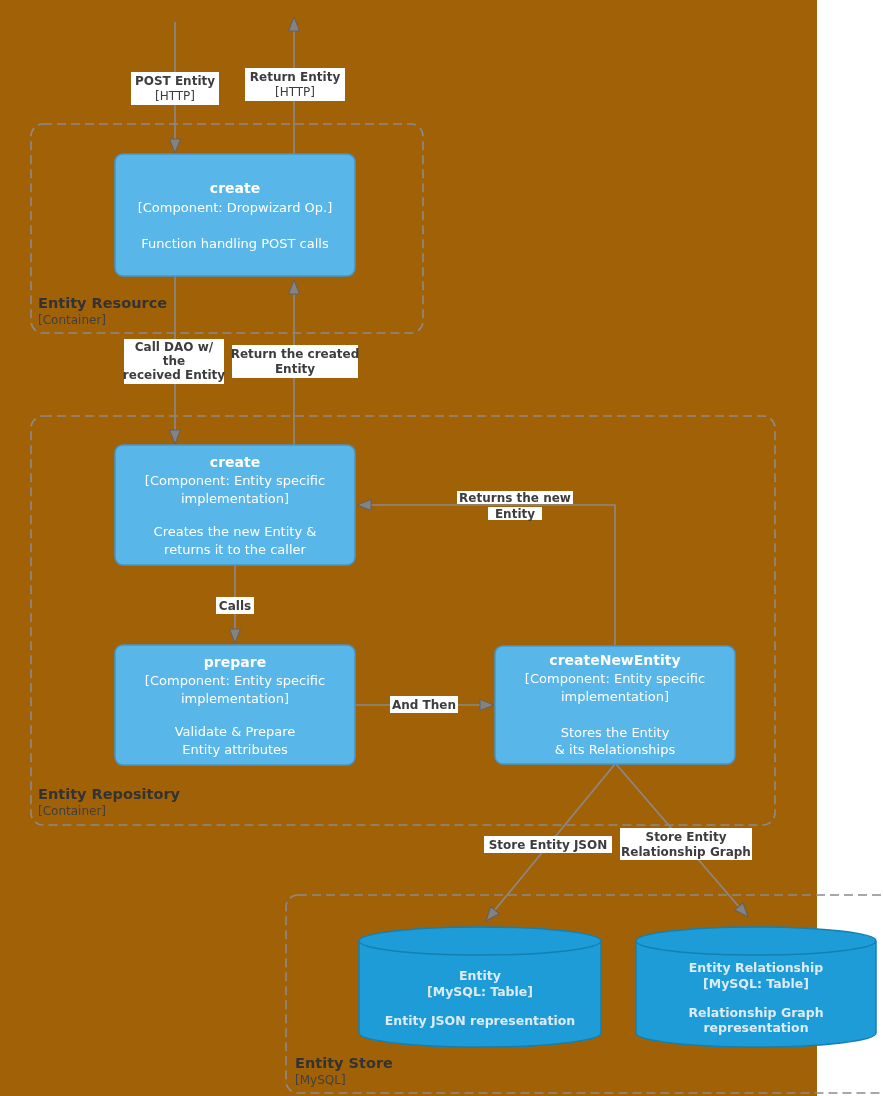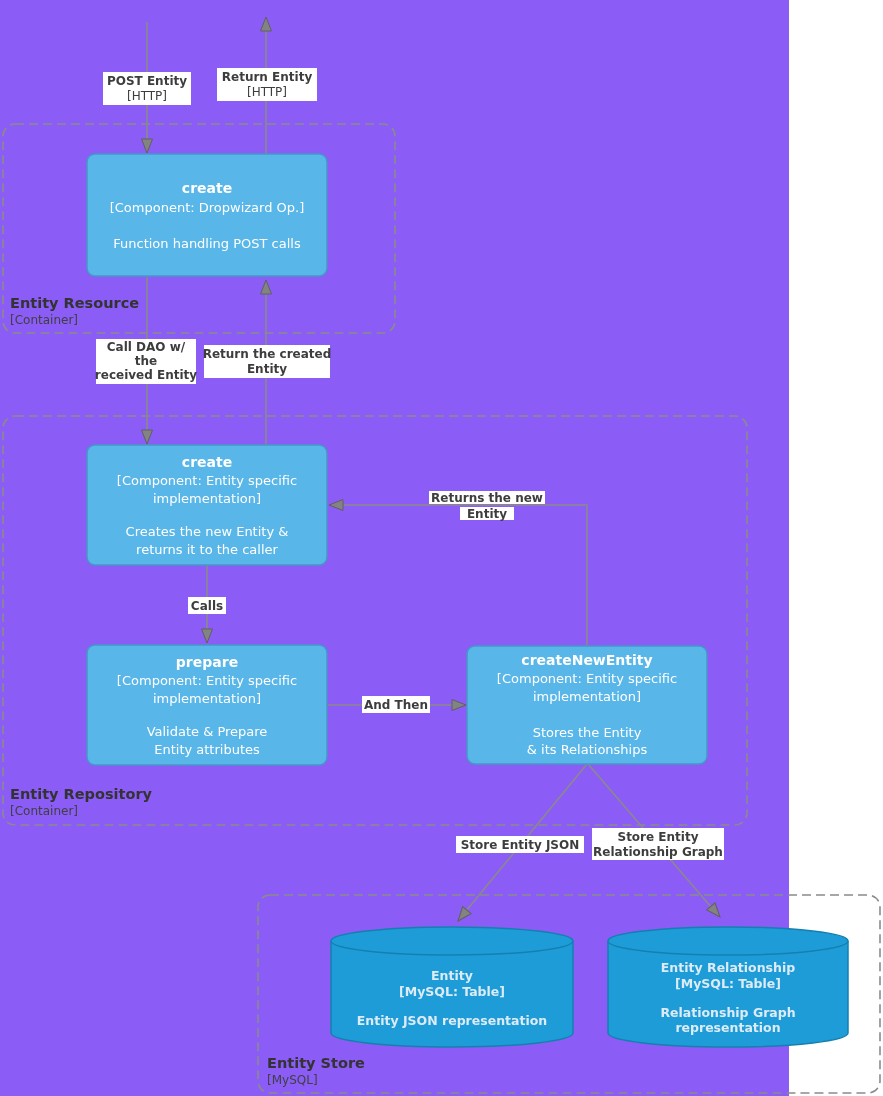--- a/index.html
+++ b/index.html
@@ -1,16 +1,16 @@
 <!DOCTYPE html>
 <html><head>
 <meta charset="utf-8">
 <style>
   html,body{margin:0;padding:0;background:#ffffff;}
-  .stage{position:relative;width:789px;height:1096px;background:#8b5cf6;font-family:"DejaVu Sans",sans-serif;}
+  .stage{position:relative;width:789px;height:1096px;background:#a16207;font-family:"DejaVu Sans",sans-serif;padding-left:28px;}
   svg{display:block;}
   
   .container-box{fill:none;stroke:#8b8b8b;stroke-width:1.6;stroke-dasharray:9 5;}
   
   .component-box{fill:#58b6e9;stroke:#4596c9;stroke-width:1.5;}
   
   .db-shape{fill:#1e9cd7;stroke:#1480b0;stroke-width:1.5;}
   
   .edge-line{stroke:#8a8a8a;stroke-width:1.6;fill:none;}
   .arrow-head{fill:#838383;stroke:#606060;stroke-width:1;}

